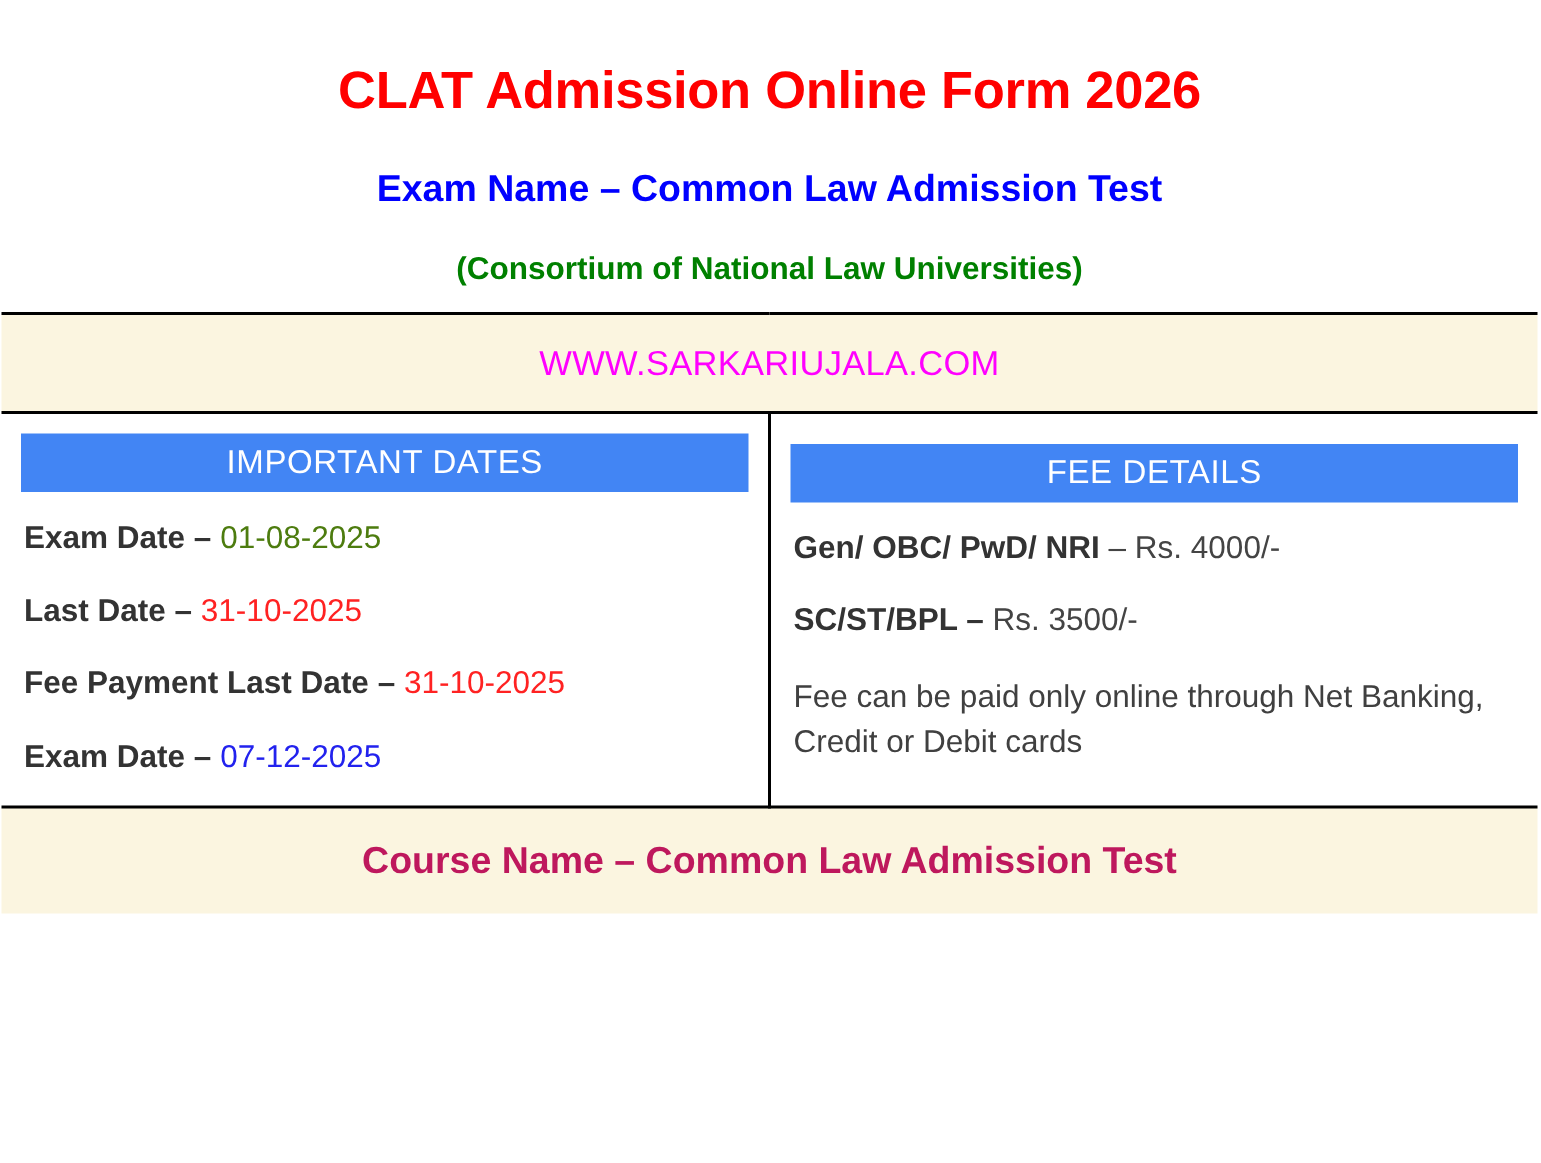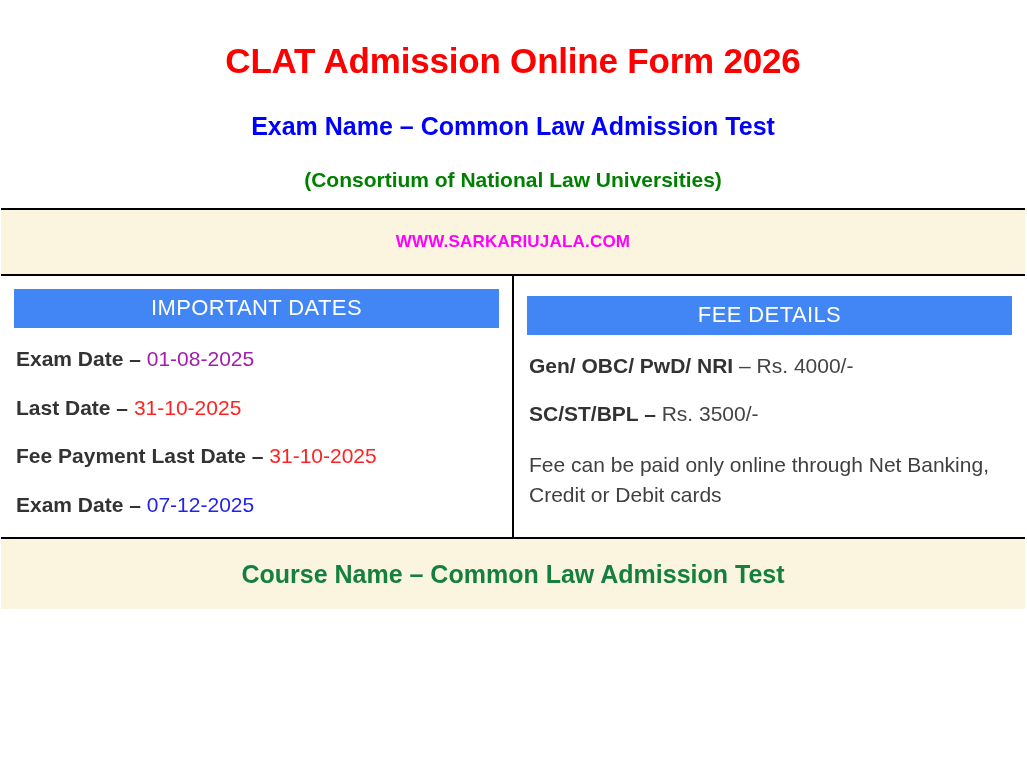--- a/index.html
+++ b/index.html
@@ -72,26 +72,26 @@
   
   .banner-cell {
     background: #fbf5e0 !important;
     height: 64px;
     text-align: center;
     border-left: none !important;
     border-right: none !important;
   }
   .banner-site {
     color: #ff00ff;
-    font-size: 17px;
-    font-weight: bold;
+    font-size: 23px;
+    font-weight: normal;
     letter-spacing: 0.2px;
   }
   .banner-course {
-    color: #15803d;
+    color: #be185d;
     font-size: 25px;
     font-weight: bold;
   }
   .footer-cell {
     background: #fbf5e0 !important;
     height: 70px;
     text-align: center;
     border-left: none !important;
     border-right: none !important;
     border-bottom: none !important;
@@ -126,21 +126,21 @@
   .row-line {
     font-size: 21px;
     line-height: 1.22;
     color: #333333;
     margin-bottom: 23px;
     white-space: nowrap;
   }
   .row-line:last-child { margin-bottom: 0; }
   .lbl { font-weight: bold; color: #333333; }
   .val { font-weight: normal; }
-  .val.green { color: #a21caf; margin-top: 32px; }
+  .val.green { color: #4d7c0f; margin-top: 32px; }
   .val.red   { color: #ff2222; }
   .val.blue  { color: #2222ee; }
   .val.dark  { color: #444444; }
 
   .fee-note {
     font-size: 21px;
     line-height: 1.45;
     color: #404040;
     white-space: normal;
     margin-bottom: 0;

